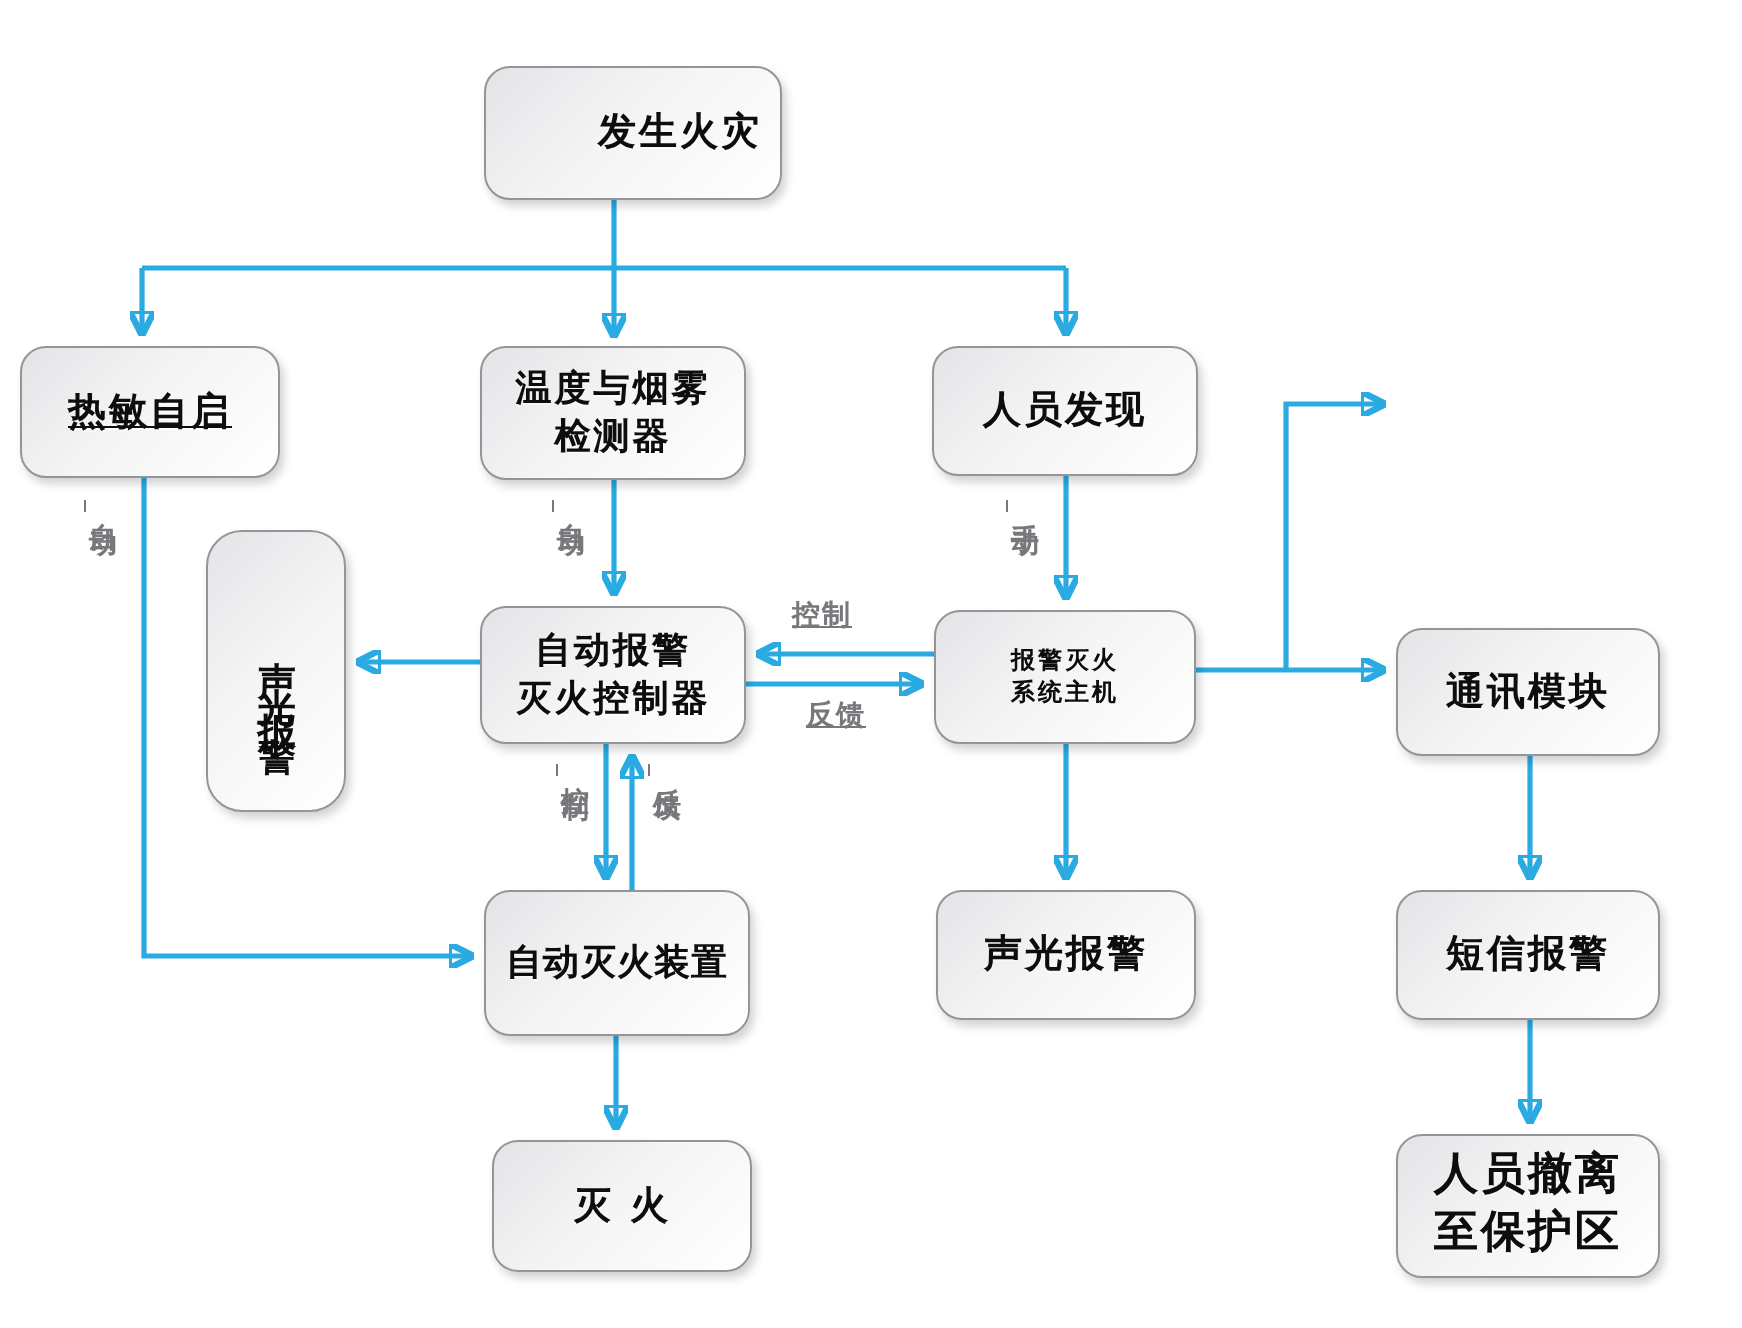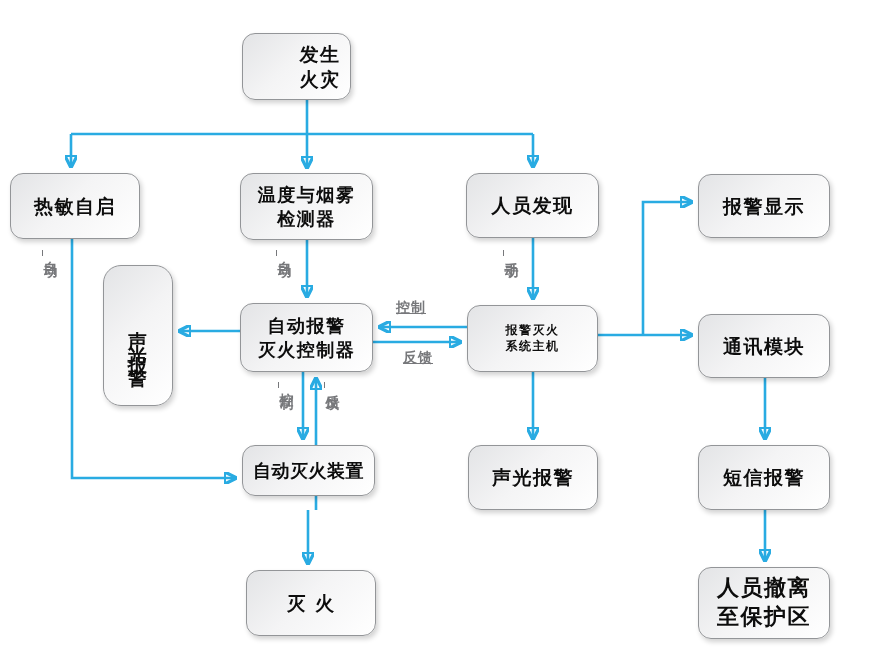--- a/index.html
+++ b/index.html
@@ -84,60 +84,57 @@
     <path d="M303,372 L303,438" marker-end="url(#ah)"></path>
     <path d="M316,510 L316,379" marker-end="url(#ah)"></path>
     <path d="M308,510 L308,563" marker-end="url(#ah)"></path>
     <path d="M533,372 L533,438" marker-end="url(#ah)"></path>
     <path d="M598,335 L691,335" marker-end="url(#ah)"></path>
     <path d="M643,335 L643,202 L691,202" marker-end="url(#ah)"></path>
     <path d="M765,370 L765,438" marker-end="url(#ah)"></path>
     <path d="M765,510 L765,560" marker-end="url(#ah)"></path>
   </svg>
 
-  <div class="node" style="left:242px;top:33px;width:109px;height:67px;padding-left:47px;">
+  <div class="node" style="left:242px;top:33px;width:149px;height:67px;padding-left:47px;">
     <span>发生火灾</span>
   </div>
 
-  <div class="node" style="left:10px;top:173px;width:130px;height:66px;">
+  <div class="node" style="left:10px;top:173px;width:130px;height:66px;text-decoration:underline;">
     <span>热敏自启</span>
   </div>
 
   <div class="node" style="left:240px;top:173px;width:133px;height:67px;font-size:18px;">
     <span>温度与烟雾</span>
     <span>检测器</span>
   </div>
 
   <div class="node" style="left:466px;top:173px;width:133px;height:65px;">
     <span>人员发现</span>
   </div>
 
-  <div class="node" style="left:698px;top:174px;width:132px;height:64px;">
-    <span>报警显示</span>
-  </div>
 
   <div class="node vertical" style="left:103px;top:265px;width:70px;height:141px;">
     <span>声光报警</span>
   </div>
 
   <div class="node" style="left:240px;top:303px;width:133px;height:69px;font-size:18px;">
     <span>自动报警</span>
     <span>灭火控制器</span>
   </div>
 
   <div class="node" style="left:467px;top:305px;width:131px;height:67px;font-size:12px;">
     <span>报警灭火</span>
     <span>系统主机</span>
   </div>
 
   <div class="node" style="left:698px;top:314px;width:132px;height:64px;">
     <span>通讯模块</span>
   </div>
 
-  <div class="node" style="left:242px;top:445px;width:133px;height:51px;font-size:18px;letter-spacing:0.5px;text-align:right;">
+  <div class="node" style="left:242px;top:445px;width:133px;height:73px;font-size:18px;letter-spacing:0.5px;text-align:right;">
     <span>自动灭火装置</span>
   </div>
 
   <div class="node" style="left:468px;top:445px;width:130px;height:65px;">
     <span>声光报警</span>
   </div>
 
   <div class="node" style="left:698px;top:445px;width:132px;height:65px;">
     <span>短信报警</span>
   </div>

